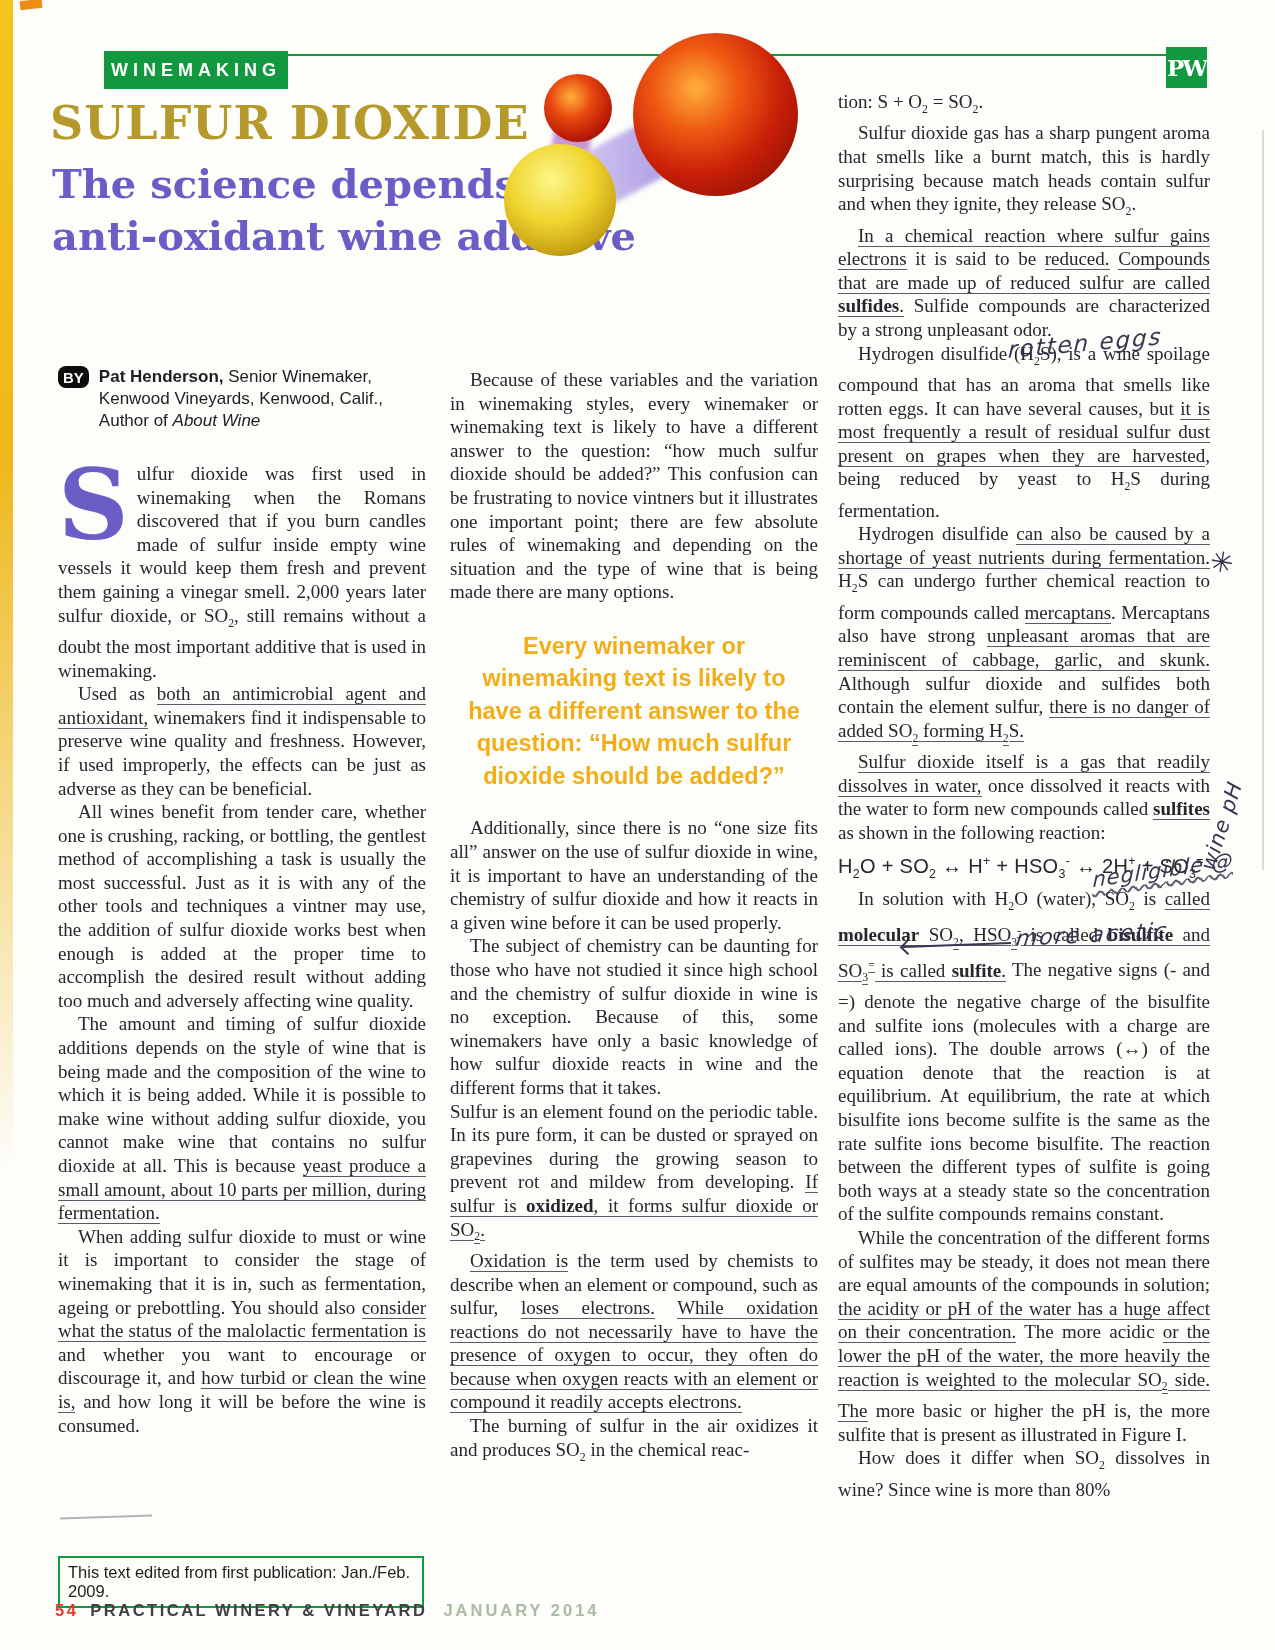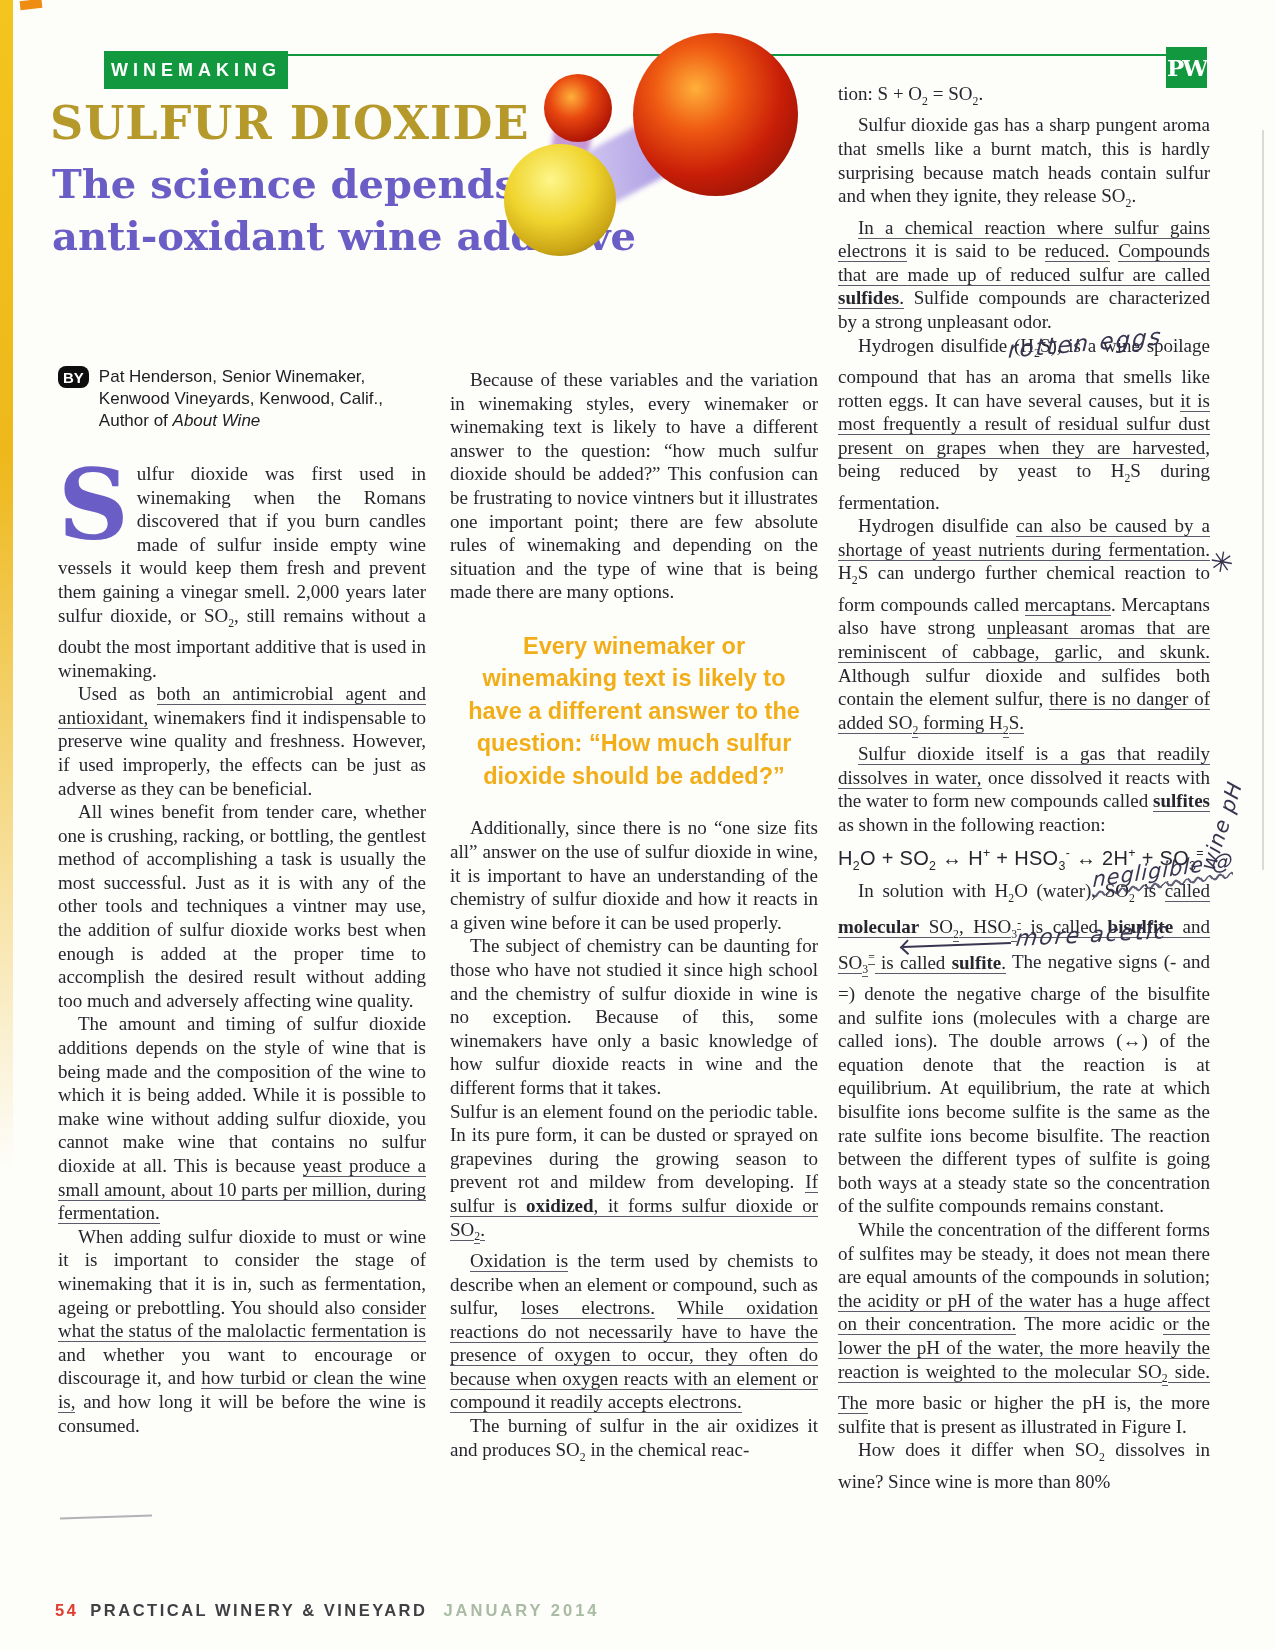--- a/index.html
+++ b/index.html
@@ -38,28 +38,28 @@
     background:radial-gradient(circle at 38% 34%,#ffb03a 0%,#ef5a12 28%,#c81e08 58%,#7e0f04 95%);}
   .atom-o-small{left:49px;top:39px;width:68px;height:68px;
     background:radial-gradient(circle at 40% 34%,#ffb03a 0%,#e8470f 35%,#b61906 70%,#70100a 100%);}
   .atom-s{left:9px;top:109px;width:112px;height:112px;
     background:radial-gradient(circle at 42% 32%,#fdf68a 0%,#f0d52e 42%,#caa515 72%,#73610e 100%);}
 
   
   .byline{position:absolute;left:58px;top:366px;width:368px;display:flex;gap:10px;
     font-family:"Liberation Sans",sans-serif;font-size:17px;line-height:22px;color:#1d1d22;}
   .by-box{background:#0d0d0d;color:#fff;font-weight:bold;font-size:15px;height:21px;padding:1px 5px 0;border-radius:8px;}
-  .byline-text b{font-weight:normal;}
+  .byline-text b{font-weight:bold;}
   .byline-text i{font-style:italic;}
 
   
   .col{position:absolute;width:368px;overflow:hidden;}
   .col1{left:58px;top:462px;height:1088px;}
   .col2{left:450px;top:368px;height:1226px;}
-  .col3{left:838px;top:82px;width:372px;height:1452px;}
+  .col3{left:838px;top:90px;width:372px;height:1452px;}
 
   .col .body{font-size:19px;line-height:23.6px;text-align:justify;margin:0;}
   .col .body.indent{text-indent:20px;}
   .dropcap{float:left;font-family:"DejaVu Serif",serif;font-weight:bold;color:var(--purple,#6a5ec6);
     font-size:98px;line-height:76px;margin:5px 8px 0 0;}
   .u{border-bottom:1.7px solid rgba(66,60,78,.85);}
   .b{font-weight:bold;}
   .col sub{font-size:.62em;}
   .col sup{font-size:.62em;}
 
@@ -159,18 +159,19 @@
 
   <div class="hw hw-rotten">rotten eggs</div>
   <div class="hw hw-star">✳</div>
   <div class="hw hw-wineph">wine pH</div>
   <div class="hw hw-negligible">negligible @</div>
   <div class="hw hw-acetic">more acetic</div>
   <div class="hw-arrow">
       <span class="head"></span>
     </div>
 
+  <div class="note-box">This text edited from first publication: Jan./Feb. 2009.</div>
 
   <div class="footer">
     <span class="pagenum">54</span><span class="pub">PRACTICAL WINERY &amp; VINEYARD</span><span class="issue">JANUARY 2014</span>
   </div>
 
 </div>
 
 </body></html>

